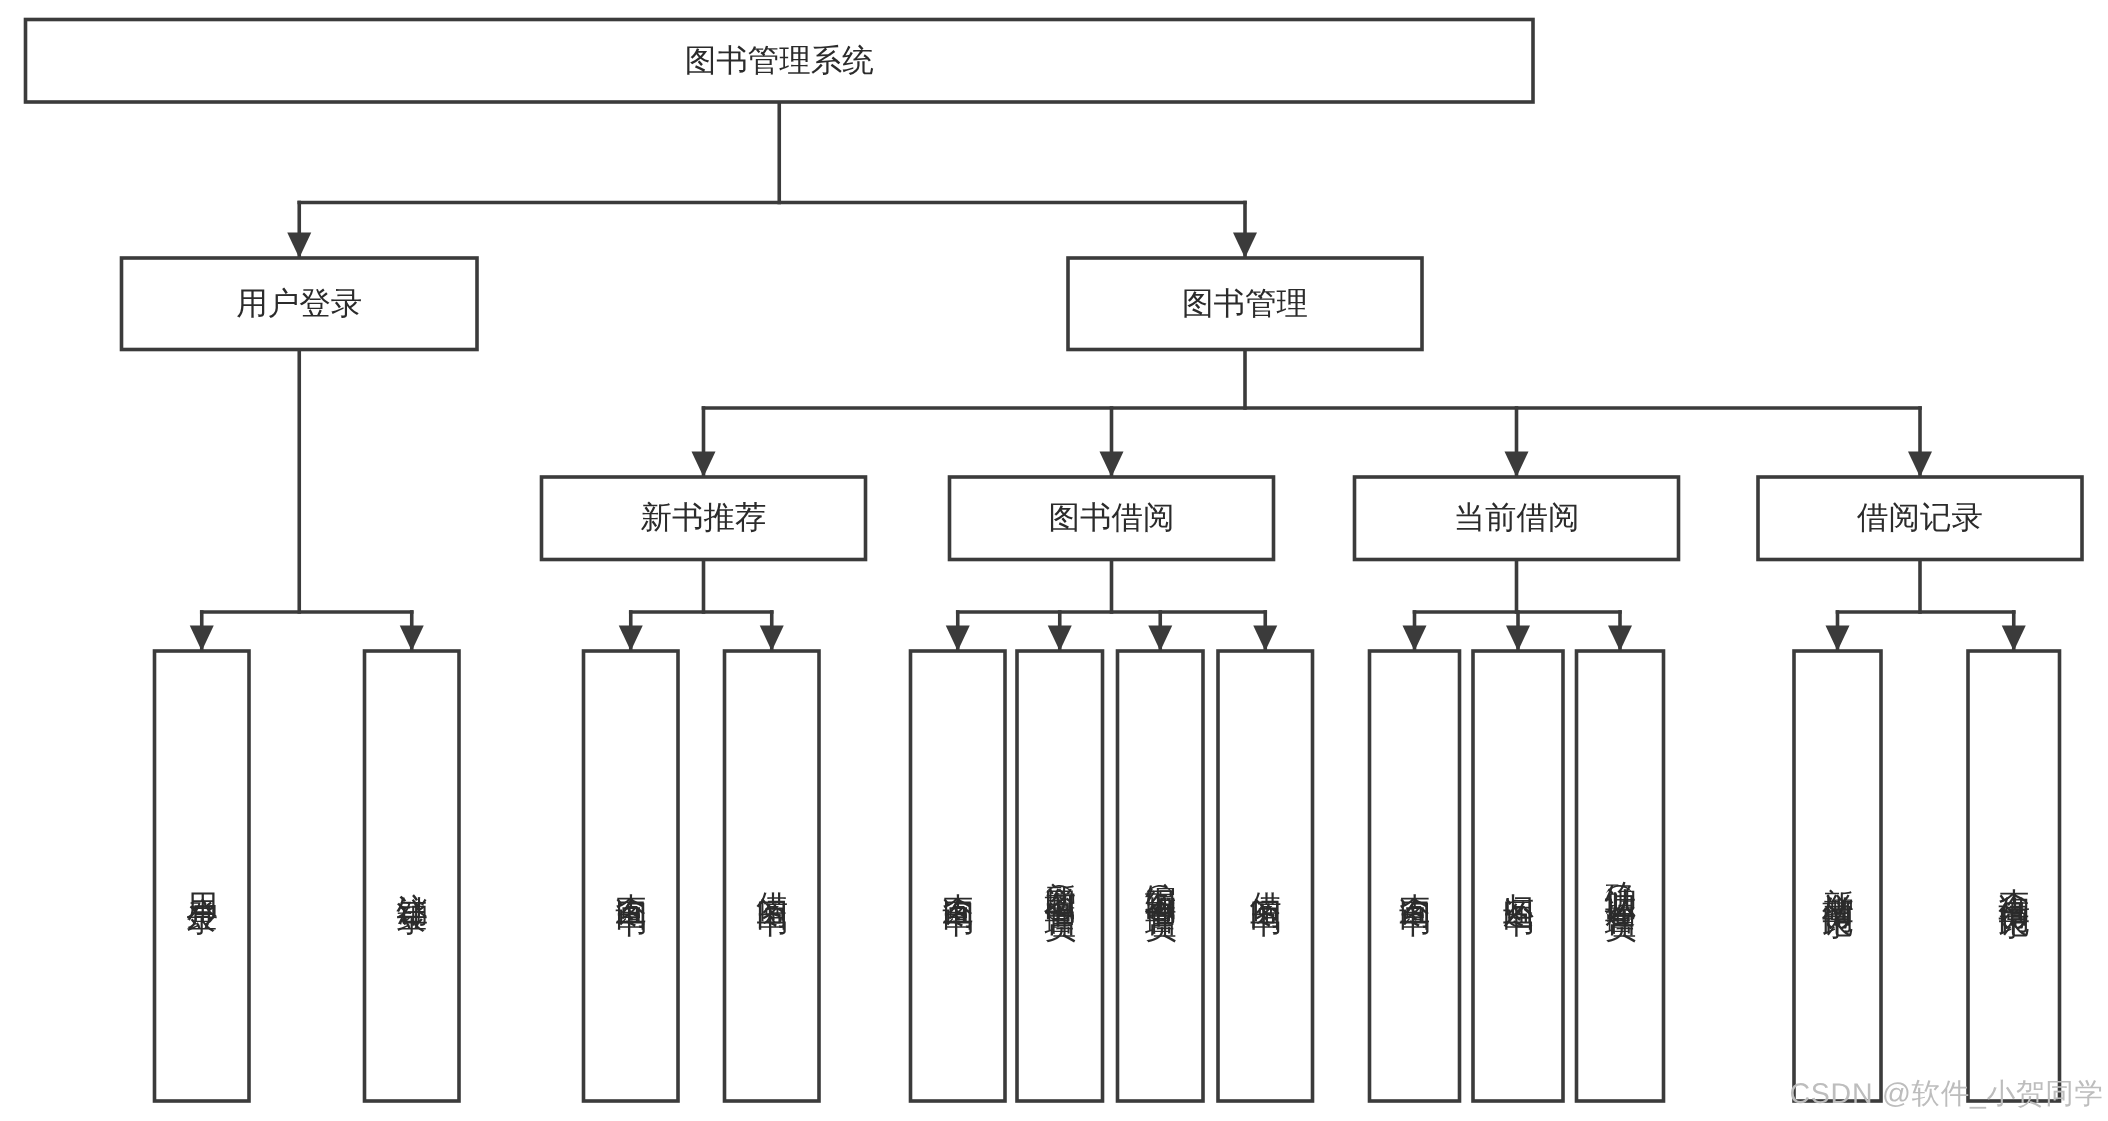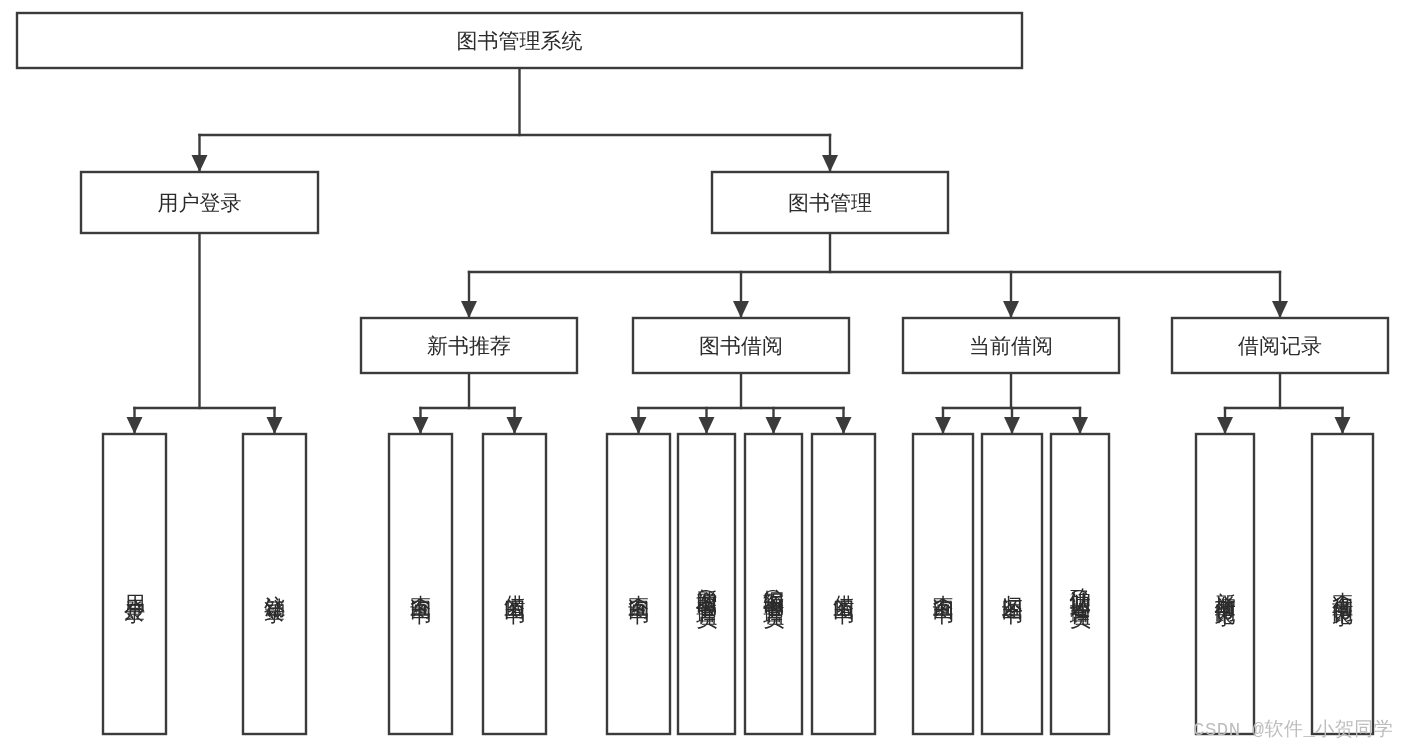--- a/index.html
+++ b/index.html
@@ -61,21 +61,21 @@
     letter-spacing: 3px;
     display: flex;
     align-items: center;
     justify-content: center;
     white-space: nowrap;
     pointer-events: none;
   }
   .watermark {
     position: absolute;
     color: #bdbdbd;
-    font-family: Liberation Mono, monospace;
+    font-family: Liberation Sans, sans-serif;
     font-size: 19px;
     white-space: nowrap;
     letter-spacing: 0.5px;
   }
 </style>
 </head>
 <body>
 
 <div id="diagram-root">
   <svg id="chart-svg" viewBox="0 0 1405 747" xmlns="http://www.w3.org/2000/svg">

